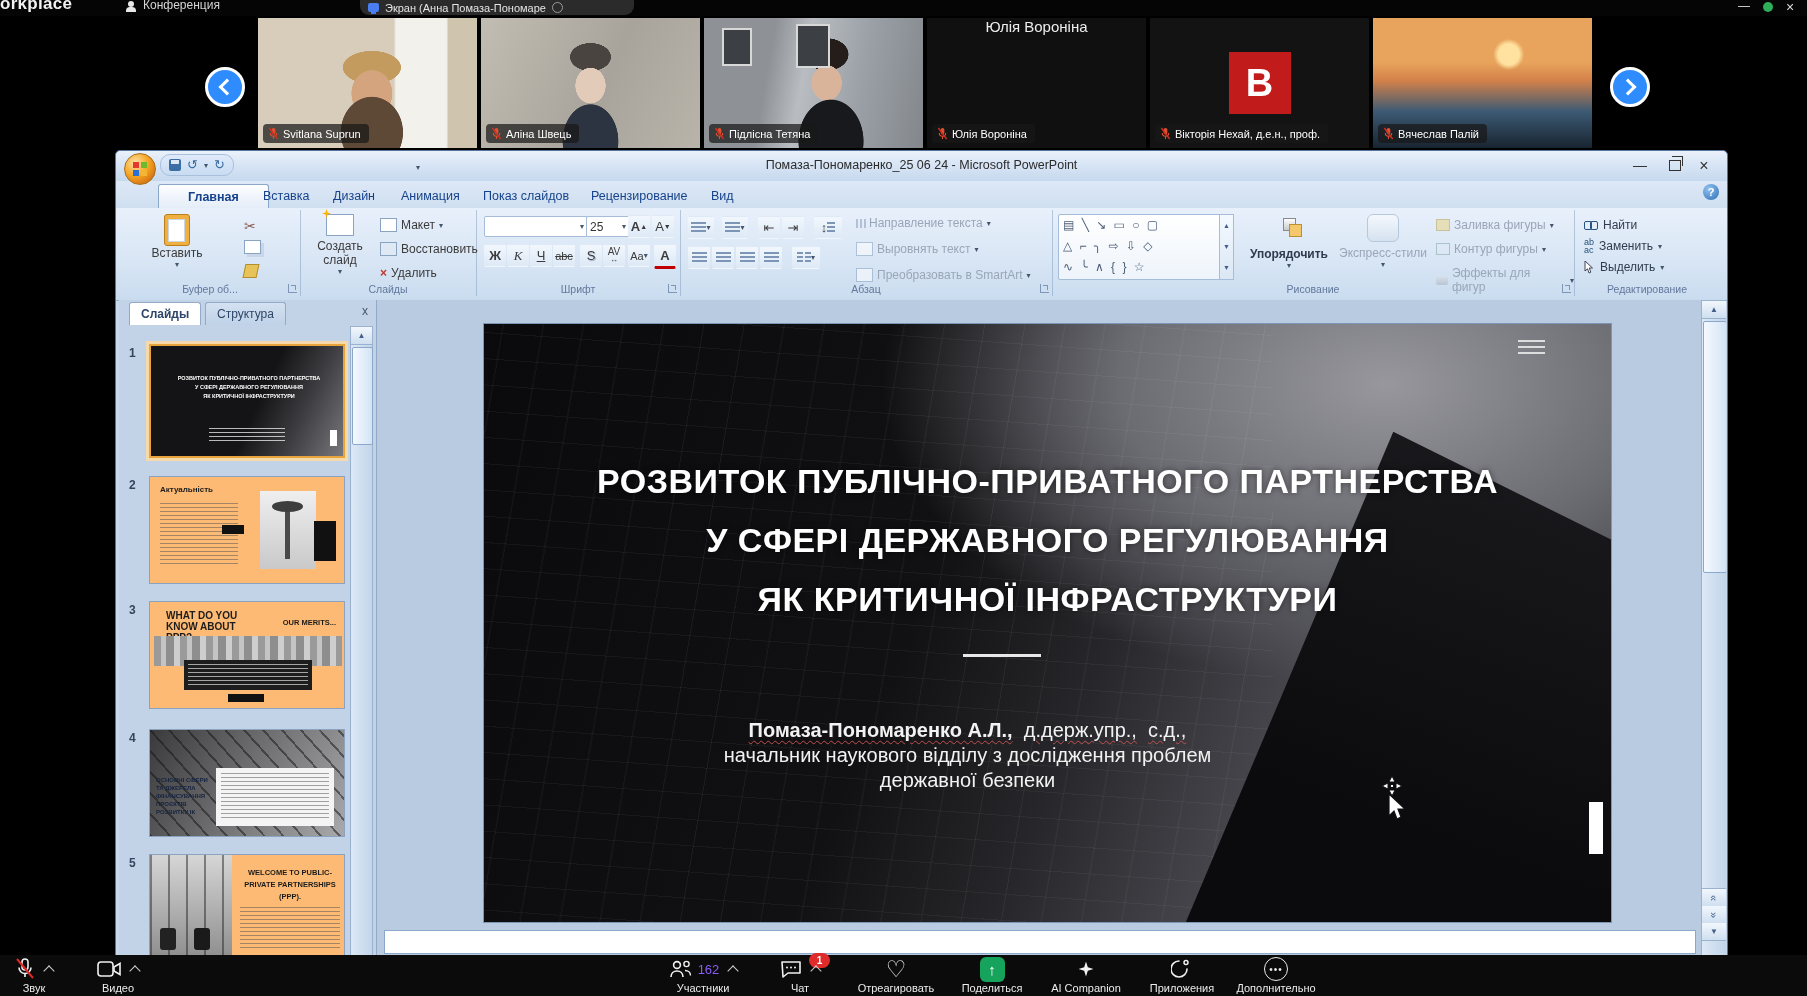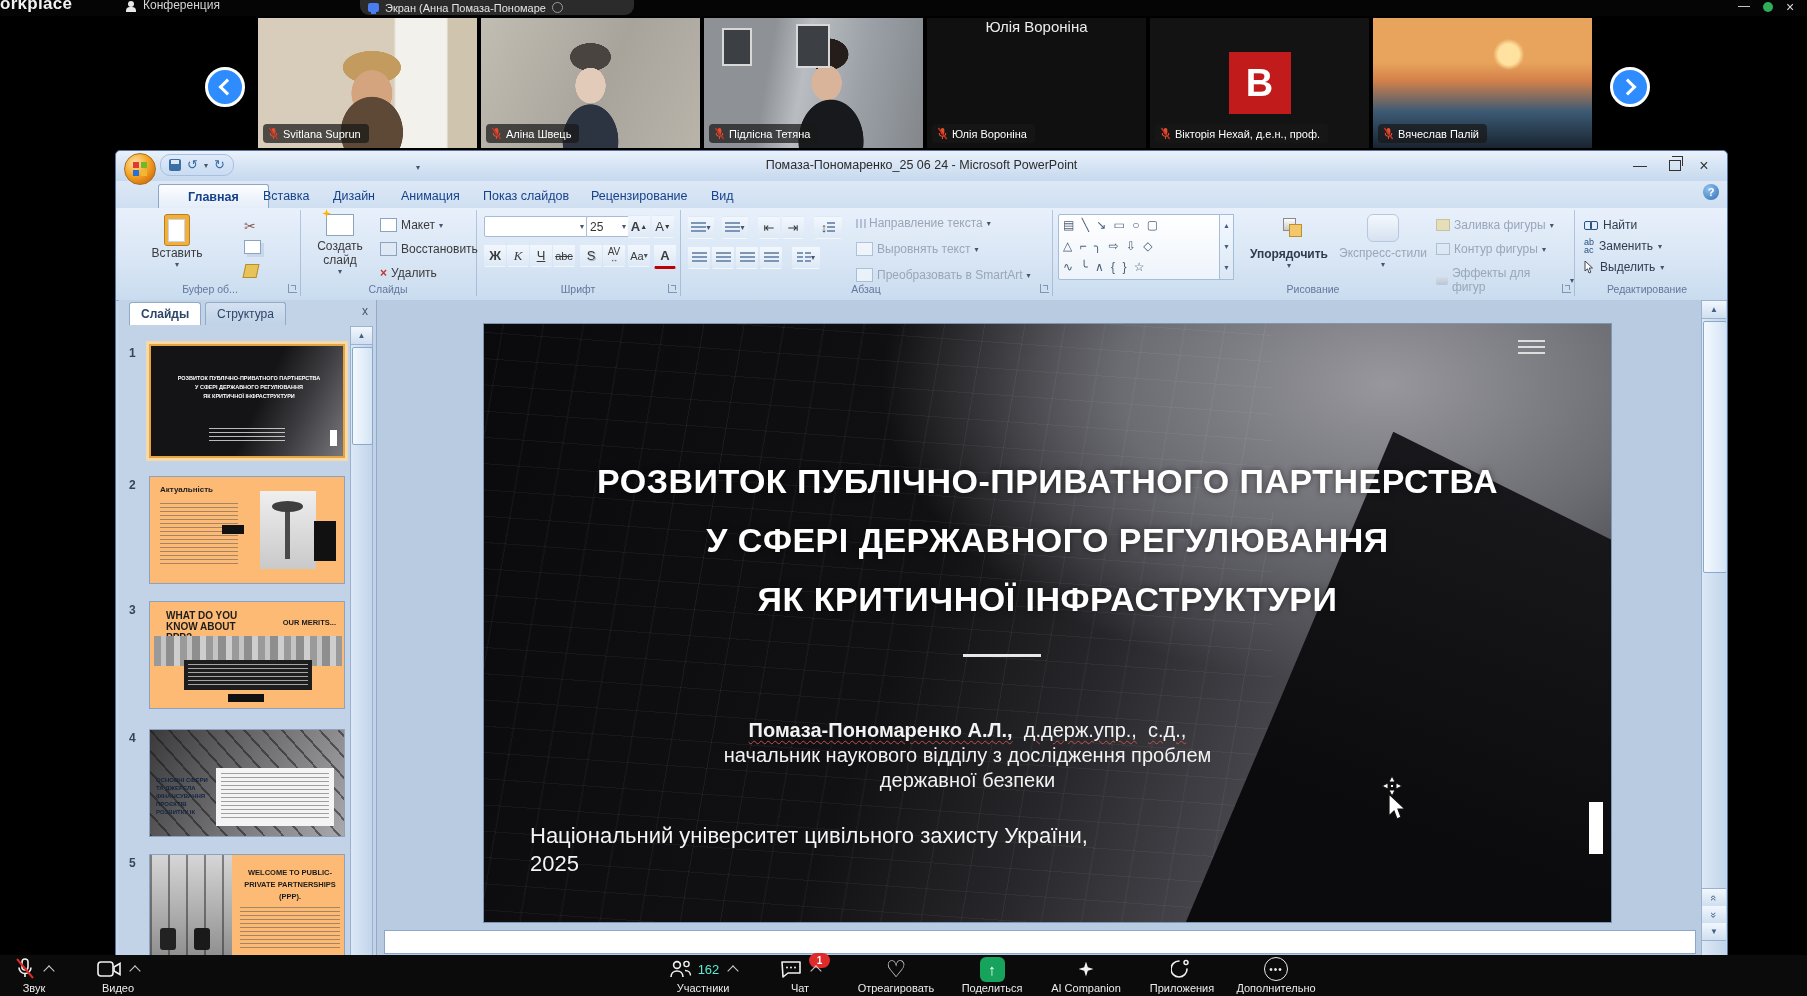--- a/index.html
+++ b/index.html
@@ -146,21 +146,21 @@
   .tiny{position:absolute;font-weight:bold;color:#1c1c1c}
   .sky{background:linear-gradient(#efefef,#c9c9c9)}
   
   .ztool{left:0;top:955px;width:1807px;height:41px;background:#0b0b0b;z-index:60}
   .zi{position:absolute;top:2px;display:flex;flex-direction:column;align-items:center;color:#ececec}
   .zi-ic{height:24px;display:flex;align-items:center;justify-content:center;position:relative}
   .zi-lb{font-size:11px;margin-top:1px;white-space:nowrap}
   .zcaret{width:7px;height:7px;border-left:1.6px solid #cfcfcf;border-top:1.6px solid #cfcfcf;transform:rotate(45deg);margin-left:10px;margin-top:4px}
   .badge{position:absolute;top:-4px;right:-10px;min-width:15px;height:15px;border-radius:8px;background:#e02b2b;color:#fff;
          font-size:10px;font-weight:bold;display:flex;align-items:center;justify-content:center;padding:0 3px}
-  .count{font-size:13px;color:#5eead4;margin-left:5px}
+  .count{font-size:13px;color:#8b5cf6;margin-left:5px}
   .share-btn{width:25px;height:25px;border-radius:6px;background:#16a35c;display:flex;align-items:center;justify-content:center;color:#fff;font-size:15px;font-weight:bold}
   .ai-ic{width:15px;height:15px;background:#f2f2f2;clip-path:polygon(50% 0,62% 38%,100% 50%,62% 62%,50% 100%,38% 62%,0 50%,38% 38%)}
   .more-ic{width:22px;height:22px;border:1.6px solid #ececec;border-radius:50%;display:flex;align-items:center;justify-content:center;font-size:10px;letter-spacing:1px;color:#ececec}
 </style>
 </head>
 <body>
 
 <div class="abs topbar">
   <div class="abs app-label">orkplace</div>
   <div class="abs meet-ic"></div>
@@ -569,24 +569,20 @@
       <div class="s-div"></div>
       <div class="s-auth">
         <div>
           <span class="wavy" style="font-weight:bold">Помаза-Пономаренко А.Л.,</span>&nbsp;
           <span class="wavy">д.держ.упр.,</span>&nbsp;
           <span class="wavy">с.д.,</span>
         </div>
         <div>начальник наукового відділу  з дослідження проблем</div>
         <div>державної безпеки</div>
       </div>
-      <div class="s-foot">
-        <div>Національний університет цивільного захисту України,</div>
-        <div>2025</div>
-      </div>
       <div class="edge-mark"></div>
       <div class="cursor">
         <svg width="30" height="44" viewBox="0 0 30 44">
           <g stroke="#111" stroke-width="1" fill="#fff">
             <polygon points="15,0 18,6 12,6"></polygon>
               <polygon points="15,20 18,14 12,14"></polygon>
             <polygon points="5,10 11,7 11,13"></polygon>
               <polygon points="25,10 19,7 19,13"></polygon>
             <rect x="13.5" y="8.5" width="3" height="3"></rect>
           </g>

